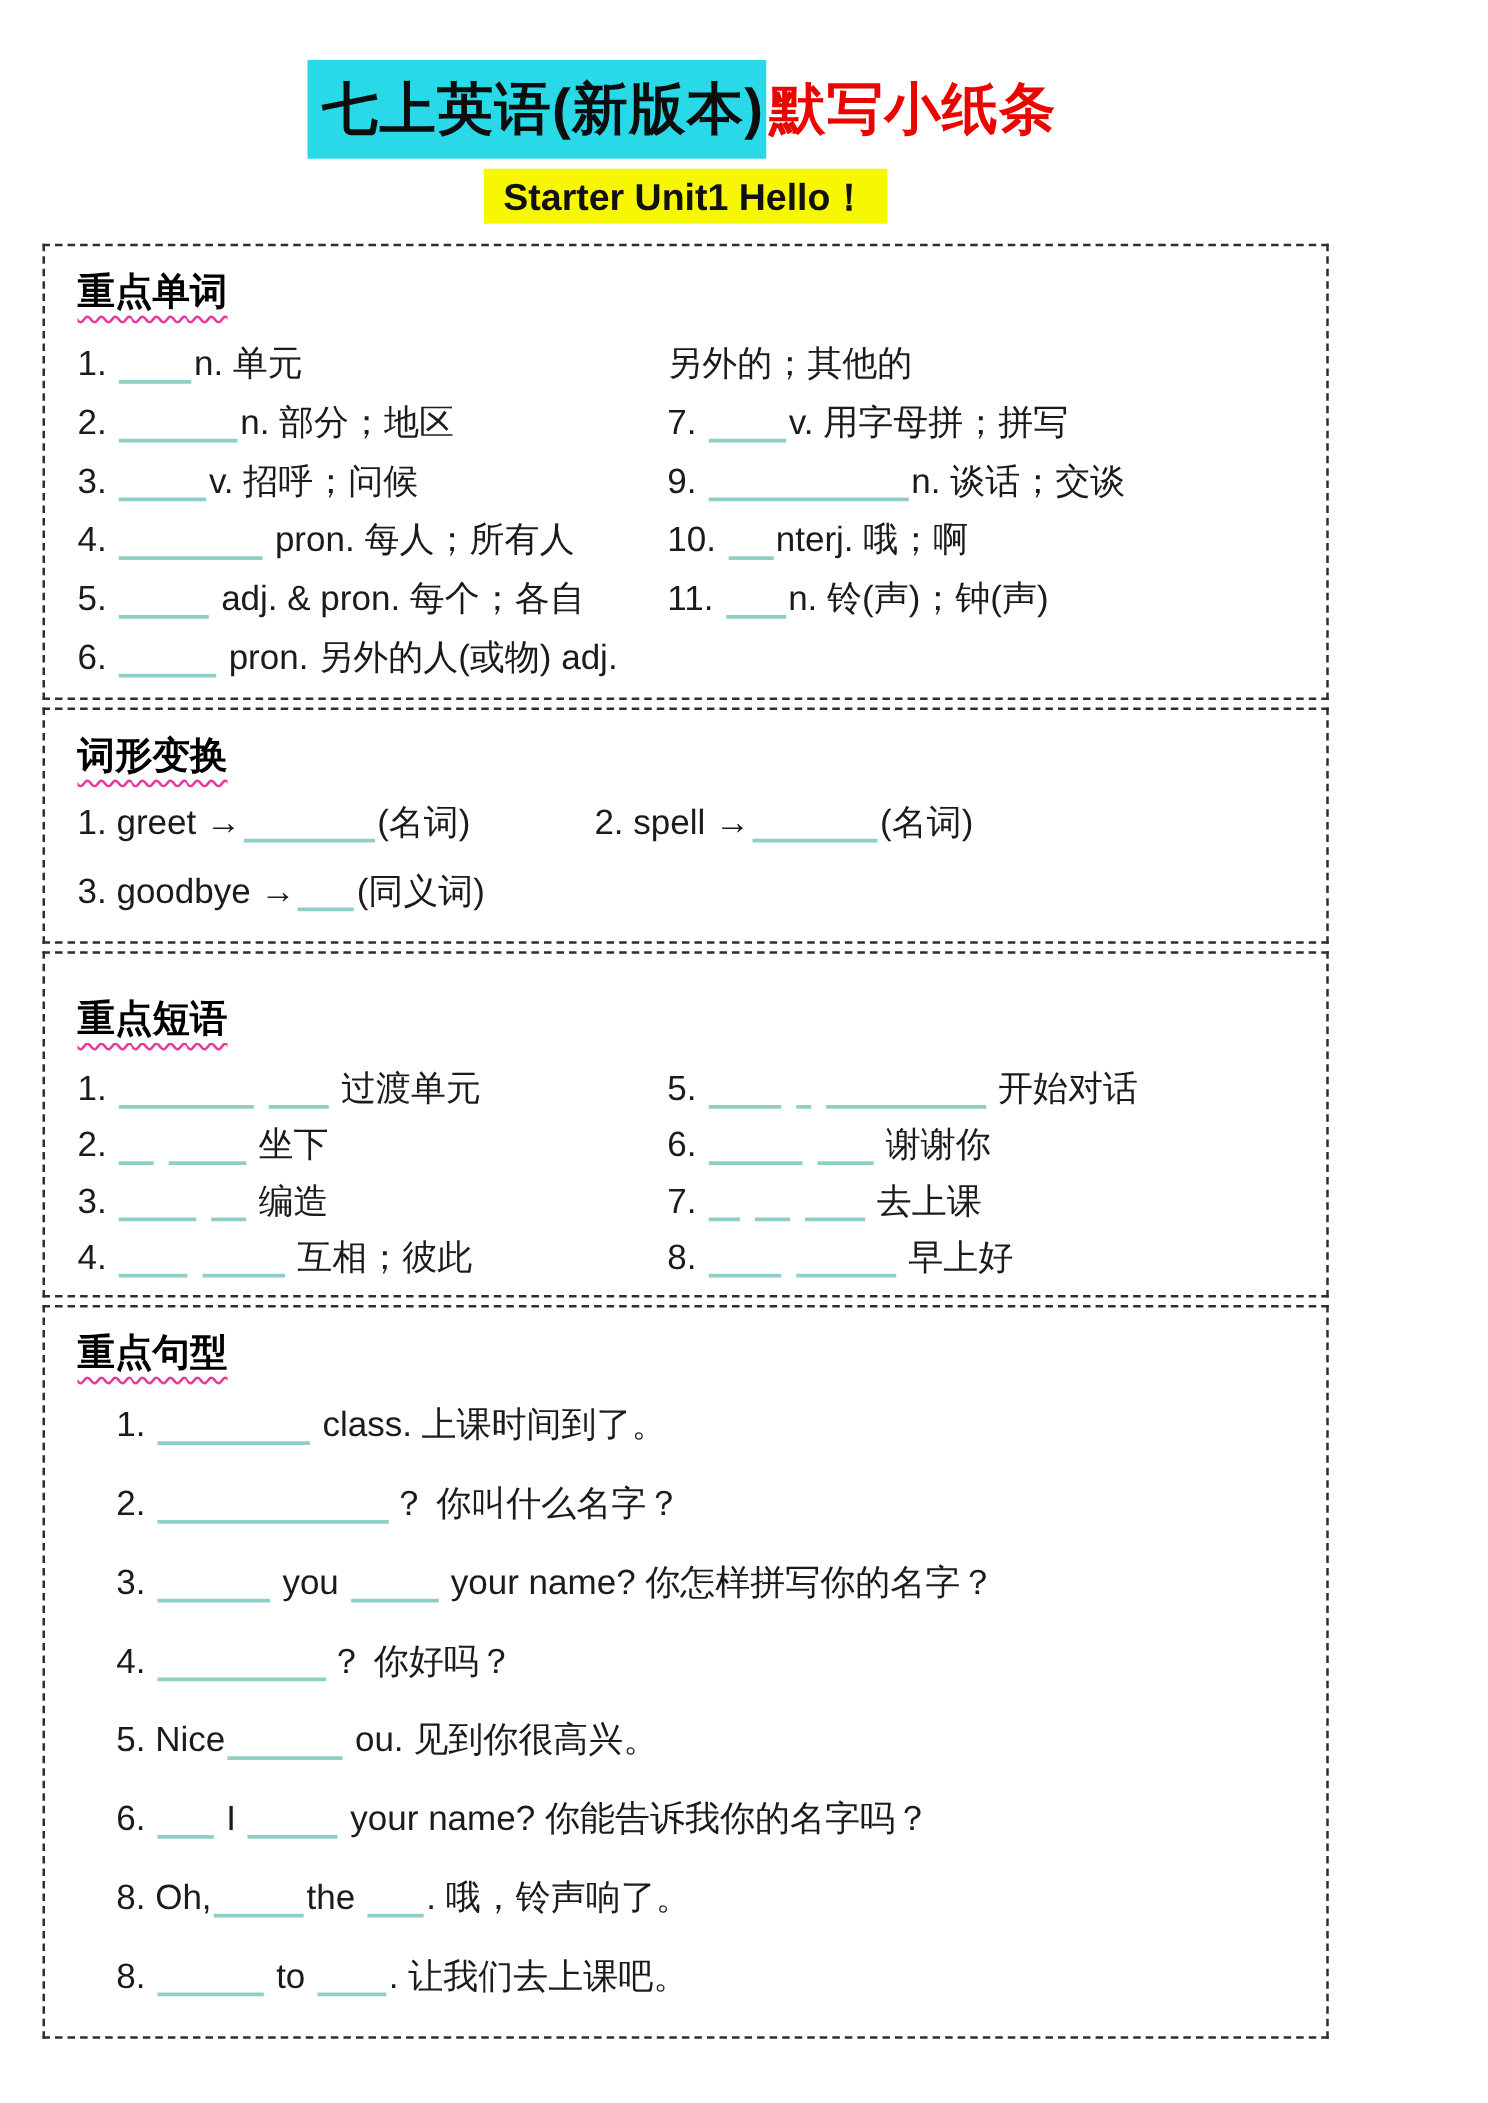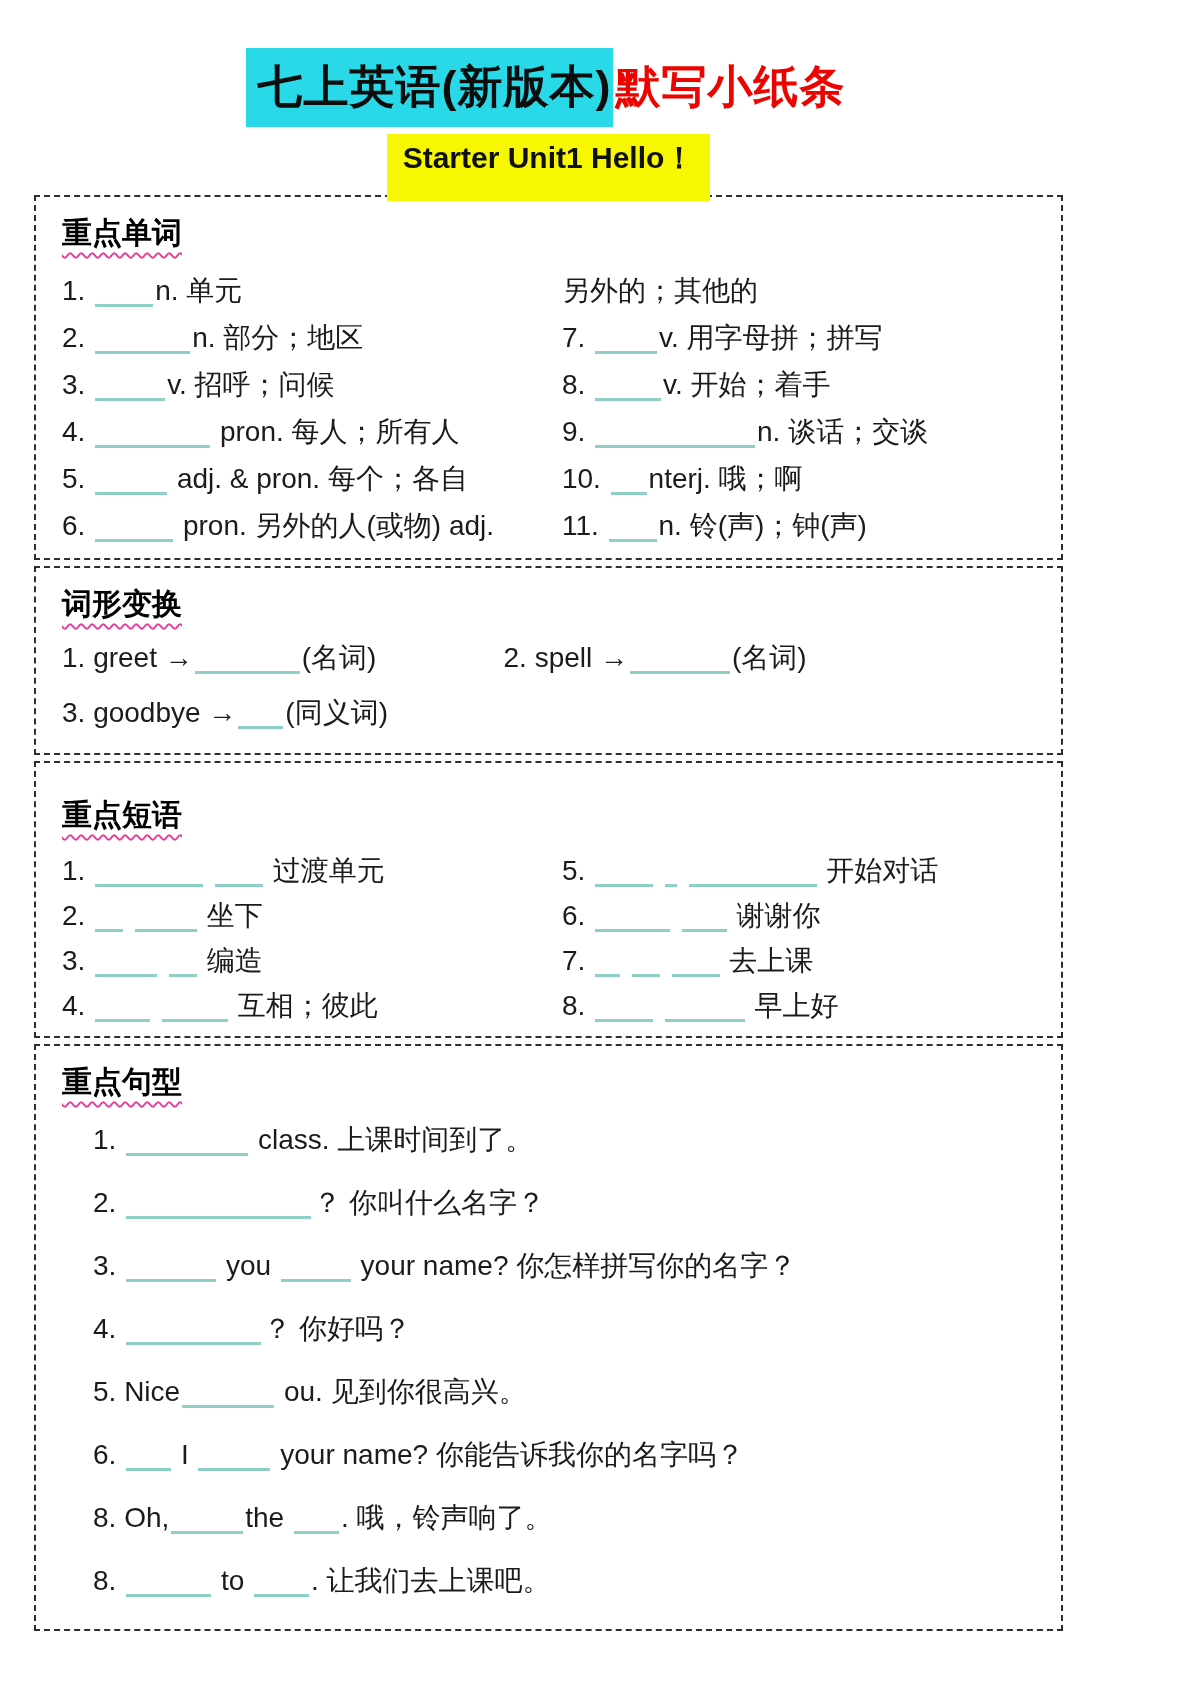--- a/index.html
+++ b/index.html
@@ -7,35 +7,35 @@
     width:1190px;height:1682px;background:#ffffff;
     font-family:"Liberation Sans","DejaVu Sans",sans-serif;color:#1b1b1b;
   }
   .page{position:relative;width:1097px;height:1682px;overflow:hidden;}
 
   .title{text-align:center;padding-top:60px;font-size:45px;font-weight:700;letter-spacing:1px;line-height:1.2;}
   .title-cyan{background:#29d9e8;color:#0d0d0d;padding:13px 2px 15px 12px;}
   .title-red{color:#ea0500;padding:13px 6px 15px 2px;}
 
   .subtitle-row{text-align:center;margin-top:24px;}
-  .subtitle{background:#f7f701;color:#111;font-size:30px;font-weight:700;padding:7px 16px 27px;}
+  .subtitle{background:#f7f701;color:#111;font-size:30px;font-weight:700;padding:7px 16px 4px;}
 
   .box{border:2px dashed #2e2e2e;margin:6px 34px 0;padding:12px 26px 4px;}
   .page > .box:first-of-type{margin-top:16px;}
 
   .hdr{margin:4px 0 18px;}
   .hdr-text{
     color:#000000;font-size:30px;font-weight:700;
     text-decoration:underline wavy #e8399b;
     text-decoration-thickness:2px;text-underline-offset:9px;
   }
   .sec-forms .hdr{margin-bottom:14px;}
   .sec-phrases .hdr{margin-bottom:16px;margin-top:20px;}
 
-  .cols{display:grid;gap:28px;}
+  .cols{display:grid;}
   .cols-48{grid-template-columns:48.5% 51.5%;}
   .cols-42{grid-template-columns:42.5% 57.5%;}
 
   .row{font-size:28px;line-height:37px;white-space:nowrap;}
   .sec-words .row{margin-bottom:10px;}
   .sec-forms .row{margin-bottom:18px;}
   .sec-phrases .row{margin-bottom:8px;}
   .sec-sentences .row{margin-bottom:26px;margin-left:31px;}
 
   .blank{
@@ -65,21 +65,20 @@
           <div class="row"><span>1. </span><span class="blank" style="width: 58px;"></span><span>n. 单元</span></div>
           <div class="row"><span>2. </span><span class="blank" style="width: 95px;"></span><span>n. 部分；地区</span></div>
           <div class="row"><span>3. </span><span class="blank" style="width: 70px;"></span><span>v. 招呼；问候</span></div>
           <div class="row"><span>4. </span><span class="blank" style="width: 115px;"></span><span> pron. 每人；所有人</span></div>
           <div class="row"><span>5. </span><span class="blank" style="width: 72px;"></span><span> adj. &amp; pron. 每个；各自</span></div>
           <div class="row"><span>6. </span><span class="blank" style="width: 78px;"></span><span> pron. 另外的人(或物) adj.</span></div>
         </div>
       <div class="col">
           <div class="row"><span>另外的；其他的</span></div>
           <div class="row"><span>7. </span><span class="blank" style="width: 62px;"></span><span>v. 用字母拼；拼写</span></div>
-          <div class="row"><span>8. </span><span class="blank" style="width: 66px;"></span><span>v. 开始；着手</span></div>
           <div class="row"><span>9. </span><span class="blank" style="width: 160px;"></span><span>n. 谈话；交谈</span></div>
           <div class="row"><span>10. </span><span class="blank" style="width: 36px;"></span><span>nterj. 哦；啊</span></div>
           <div class="row"><span>11. </span><span class="blank" style="width: 48px;"></span><span>n. 铃(声)；钟(声)</span></div>
         </div>
     </div>
   </section>
 
   <section class="box sec-forms">
     <div class="hdr">
       <span class="hdr-text">词形变换</span>

